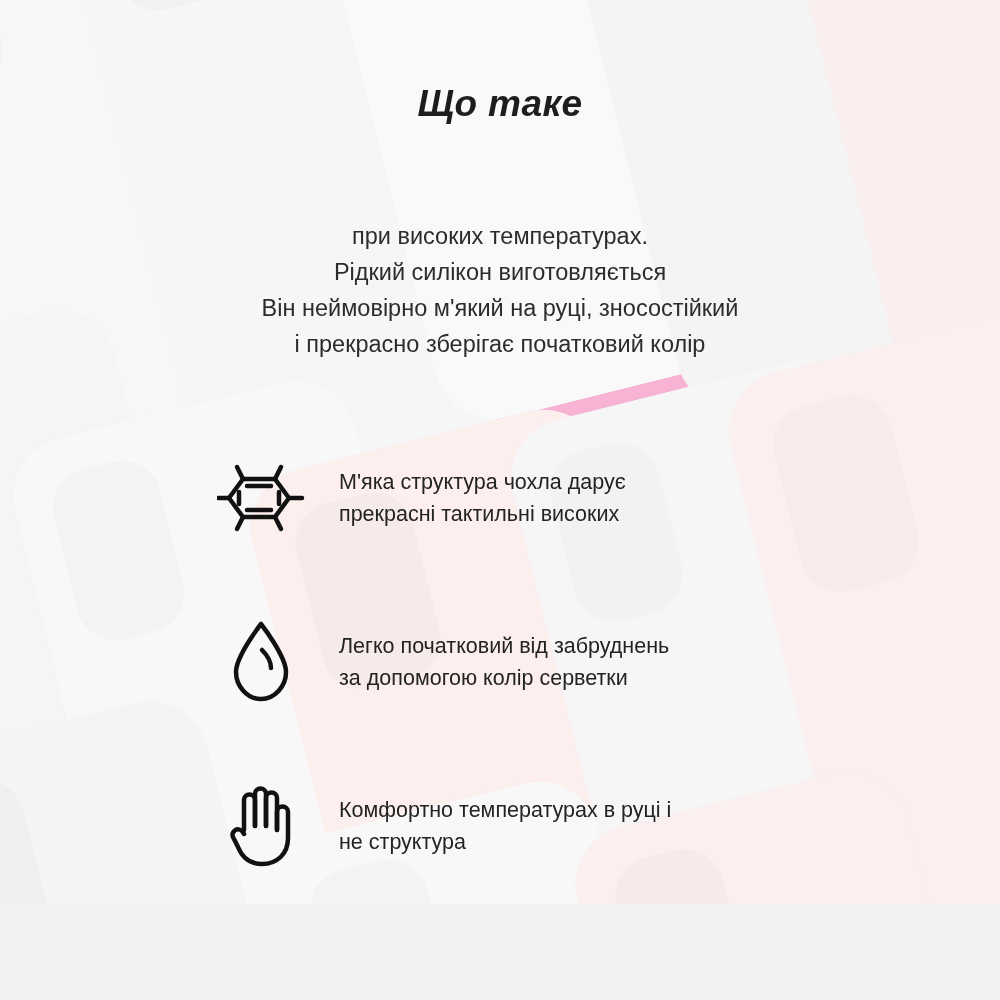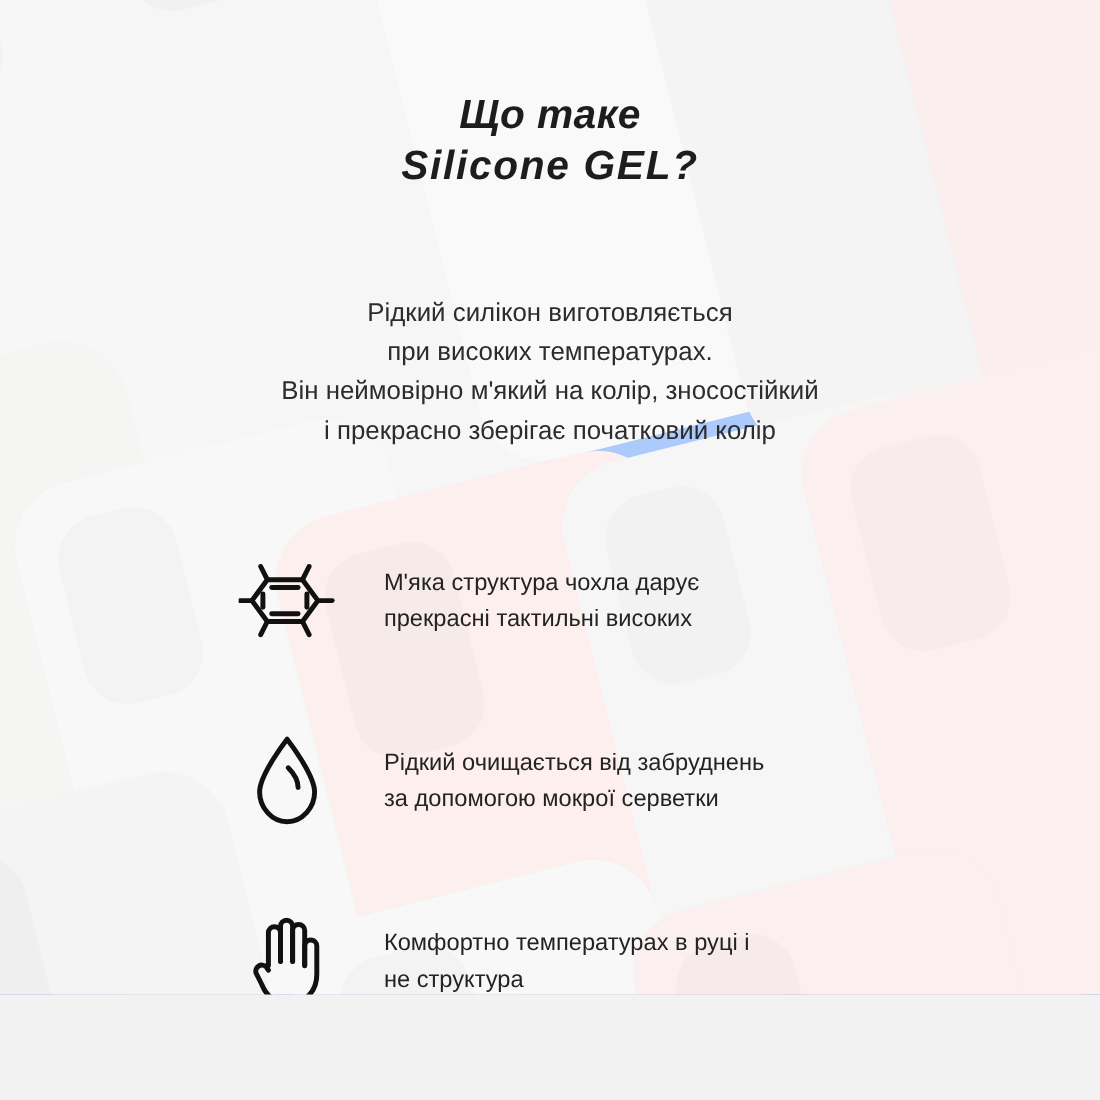--- a/index.html
+++ b/index.html
@@ -12,21 +12,21 @@
     overflow: hidden;
     font-family: "Liberation Sans", sans-serif;
     background: #f2f2f2;
   }
 
   .poster {
     position: relative;
     width: 1000px;
     height: 904px;
     overflow: hidden;
-    background: #3b82f6;
+    background: #ec4899;
   }
 
   
   .bg-layer {
     position: absolute;
     inset: 0;
     overflow: hidden;
   }
   .case {
     position: absolute;
@@ -105,21 +105,21 @@
   .features {
     margin-top: 90px;
     display: flex;
     flex-direction: column;
     gap: 72px;
     padding-left: 145px;
   }
   .feature {
     display: flex;
     align-items: center;
-    gap: 42px;
+    gap: 32px;
   }
   .feature-icon {
     width: 92px;
     height: 92px;
     flex: 0 0 92px;
     display: flex;
     align-items: center;
     justify-content: center;
   }
   .feature-text {
@@ -171,27 +171,26 @@
         <span class="cam cam-2"></span>
       </div>
   </div>
 
   <div class="veil"></div>
 
   <div class="content">
 
     <div class="headline">
       <div class="line1">Що таке</div>
-      <div class="line2">Silicone GEL?</div>
     </div>
 
     <div class="subhead">
+      <div>при високих температурах.</div>
       <div>Рідкий силікон виготовляється</div>
-      <div>при високих температурах.</div>
-      <div>Він неймовірно м'який на колір, зносостійкий</div>
+      <div>Він неймовірно м'який на руці, зносостійкий</div>
       <div>і прекрасно зберігає початковий колір</div>
     </div>
 
     <div class="features">
 
       <div class="feature">
         <div class="feature-icon">
           <svg width="88" height="78" viewBox="0 0 88 78" fill="none" stroke="#111111" stroke-width="4.5" stroke-linecap="round" stroke-linejoin="round">
             <polygon points="26,20 58,20 72,39 58,58 26,58 12,39" fill="none"></polygon>
             <polyline points="30,27 54,27"></polyline>
@@ -213,22 +212,22 @@
       </div>
 
       <div class="feature">
         <div class="feature-icon">
           <svg width="62" height="84" viewBox="0 0 62 84" fill="none" stroke="#111111" stroke-width="4.5" stroke-linecap="round" stroke-linejoin="round">
             <path d="M31 4 C31 4 6 36 6 52 C6 66 17 79 31 79 C45 79 56 66 56 52 C56 36 31 4 31 4 Z"></path>
             <path d="M41 48 C41 41 37 35 32 30"></path>
           </svg>
         </div>
         <div class="feature-text">
-          <span class="ft-line">Рідкий очищається від забруднень</span>
-          <span class="ft-line">за допомогою мокрої серветки</span>
+          <span class="ft-line">Легко початковий від забруднень</span>
+          <span class="ft-line">за допомогою колір серветки</span>
         </div>
       </div>
 
       <div class="feature">
         <div class="feature-icon">
           <svg width="66" height="84" viewBox="0 0 66 84" fill="none" stroke="#111111" stroke-width="4.5" stroke-linecap="round" stroke-linejoin="round">
             <path d="M16 46 L16 16 a5.5 5.5 0 0 1 11 0 L27 42"></path>
             <path d="M27 42 L27 10 a5.5 5.5 0 0 1 11 0 L38 42"></path>
             <path d="M38 42 L38 14 a5.5 5.5 0 0 1 11 0 L49 46"></path>
             <path d="M49 46 L49 28 a5.5 5.5 0 0 1 11 0 L60 54 c0 16 -11 26 -26 26 c-12 0 -20 -7 -24 -17 L5 53 a5.5 5.5 0 0 1 9 -6 L16 50"></path>

